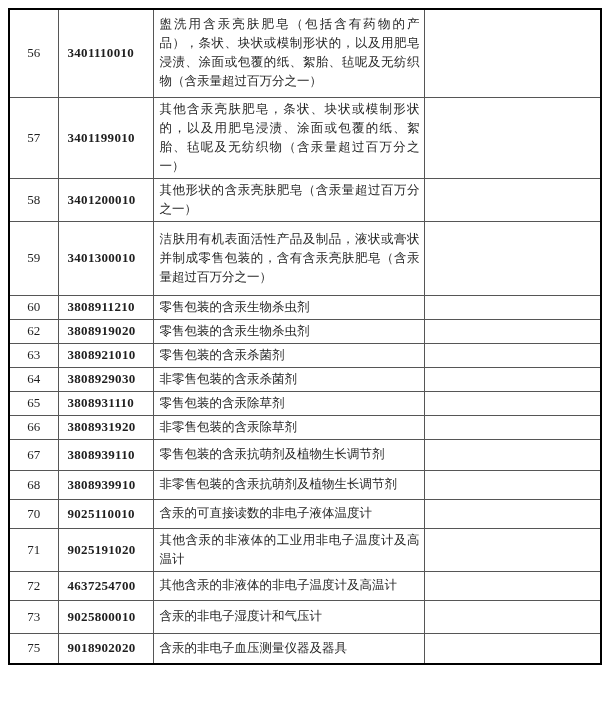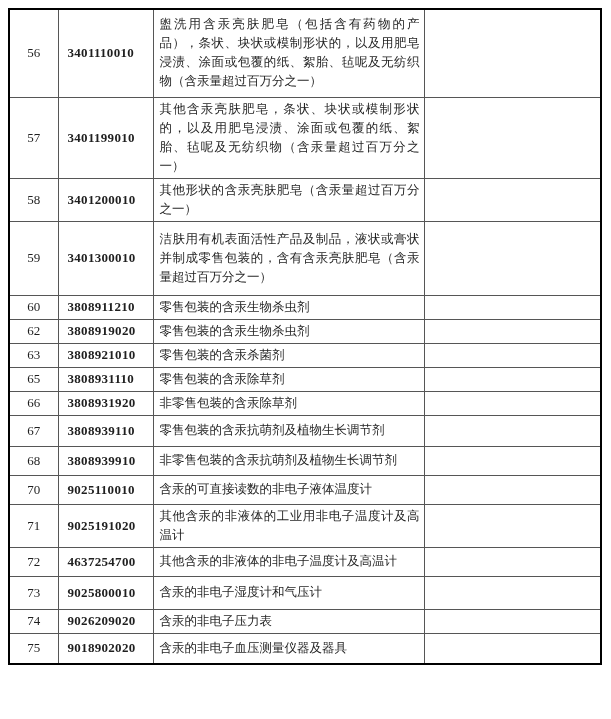--- a/index.html
+++ b/index.html
@@ -103,20 +103,26 @@
         <td class="desc">零售包装的含汞生物杀虫剂</td>
         <td class="empty"></td>
       </tr>
       <tr style="height:20px">
         <td class="no">63</td>
         <td class="code">3808921010</td>
         <td class="desc">零售包装的含汞杀菌剂</td>
         <td class="empty"></td>
       </tr>
       <tr style="height:20px">
+        <td class="no">64</td>
+        <td class="code">3808929030</td>
+        <td class="desc">非零售包装的含汞杀菌剂</td>
+        <td class="empty"></td>
+      </tr>
+      <tr style="height:20px">
         <td class="no">65</td>
         <td class="code">3808931110</td>
         <td class="desc">零售包装的含汞除草剂</td>
         <td class="empty"></td>
       </tr>
       <tr style="height:20px">
         <td class="no">66</td>
         <td class="code">3808931920</td>
         <td class="desc">非零售包装的含汞除草剂</td>
         <td class="empty"></td>
@@ -150,26 +156,20 @@
         <td class="code">4637254700</td>
         <td class="desc">其他含汞的非液体的非电子温度计及高温计</td>
         <td class="empty"></td>
       </tr>
       <tr style="height:33px">
         <td class="no">73</td>
         <td class="code">9025800010</td>
         <td class="desc">含汞的非电子湿度计和气压计</td>
         <td class="empty"></td>
       </tr>
-      <tr style="height:22px">
-        <td class="no">74</td>
-        <td class="code">9026209020</td>
-        <td class="desc">含汞的非电子压力表</td>
-        <td class="empty"></td>
-      </tr>
       <tr style="height:31px">
         <td class="no">75</td>
         <td class="code">9018902020</td>
         <td class="desc">含汞的非电子血压测量仪器及器具</td>
         <td class="empty"></td>
       </tr>
     </tbody>
   </table>
 </div>
 

